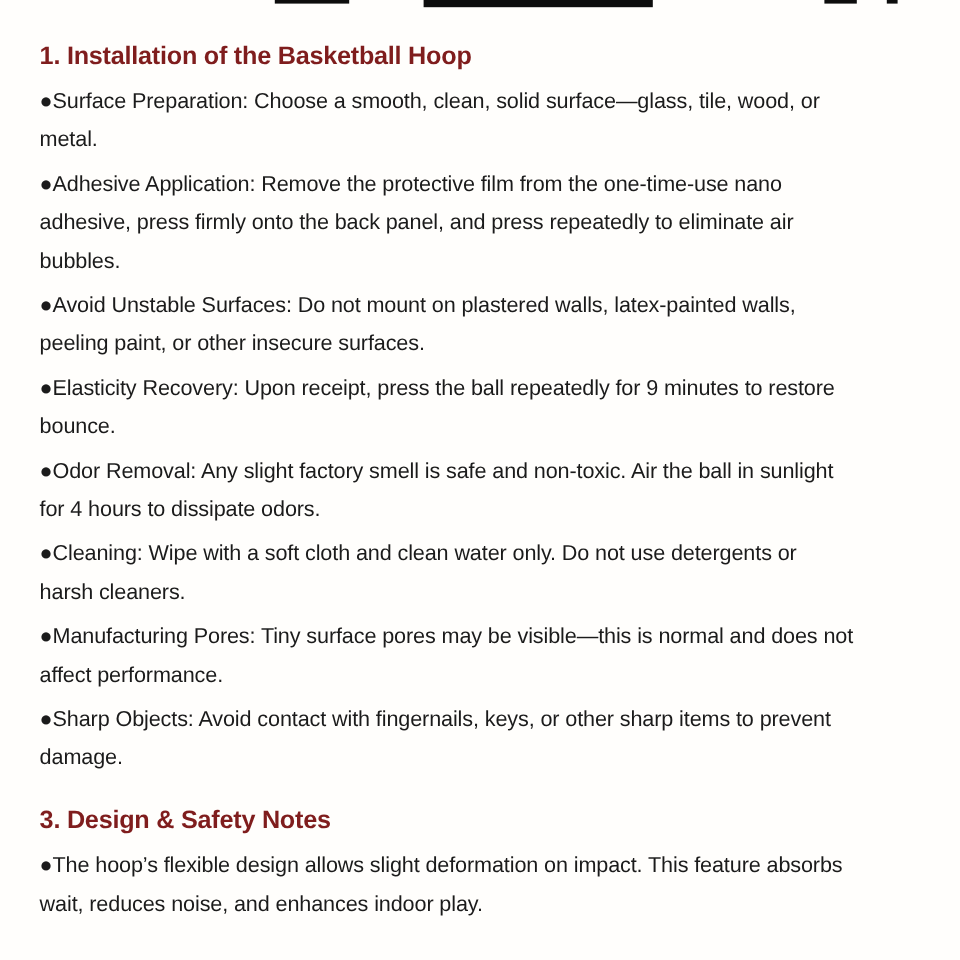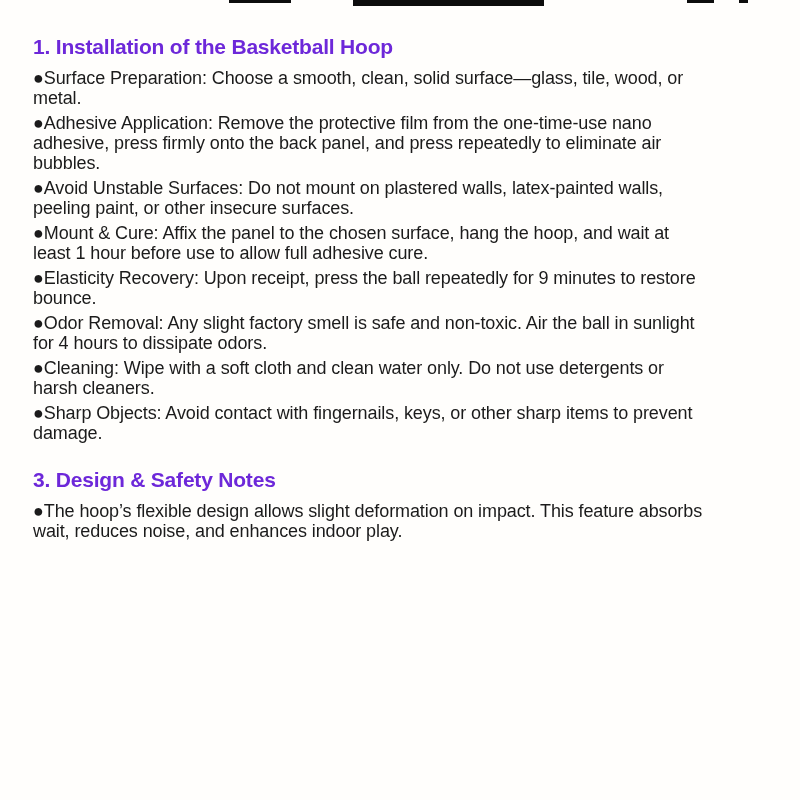--- a/index.html
+++ b/index.html
@@ -16,28 +16,28 @@
     position: absolute;
     top: 0; left: 0;
     width: 800px;
     box-sizing: border-box;
     padding: 32px 10px 0 33px;
   }
   .section-heading {
     font-size: 21px;
     line-height: 30px;
     font-weight: bold;
-    color: #6d28d9;
+    color: #7f1d1d;
     margin: 22px 0 6px 0;
     letter-spacing: -0.2px;
   }
   .section-heading.first { margin-top: 0; }
   .bullet-item {
     font-size: 18px;
-    line-height: 20px;
+    line-height: 32px;
     margin: 0 0 5px 0;
     white-space: pre-line;
     letter-spacing: -0.1px;
   }
   
   .frag { position: absolute; top: 0; background: #0d0d0d; }
   .frag-a { left: 229px; width: 62px;  height: 3px; }
   .frag-b { left: 353px; width: 191px; height: 6px; }
   .frag-c { left: 687px; width: 27px;  height: 3px; }
   .frag-d { left: 739px; width: 9px;   height: 3px; }
@@ -55,29 +55,29 @@
   <div class="content">
 
     <div class="section-heading first">1. Installation of the Basketball Hoop</div>
     <p class="bullet-item">●Surface Preparation: Choose a smooth, clean, solid surface—glass, tile, wood, or
 metal.</p>
     <p class="bullet-item">●Adhesive Application: Remove the protective film from the one-time-use nano
 adhesive, press firmly onto the back panel, and press repeatedly to eliminate air
 bubbles.</p>
     <p class="bullet-item">●Avoid Unstable Surfaces: Do not mount on plastered walls, latex-painted walls,
 peeling paint, or other insecure surfaces.</p>
-    <p class="bullet-item">●Mount &amp; Cure: Affix the panel to the chosen surface, hang the hoop, and wait at
-least 1 hour before use to allow full adhesive cure.</p>
 
     <p class="bullet-item">●Elasticity Recovery: Upon receipt, press the ball repeatedly for 9 minutes to restore
 bounce.</p>
     <p class="bullet-item">●Odor Removal: Any slight factory smell is safe and non-toxic. Air the ball in sunlight
 for 4 hours to dissipate odors.</p>
     <p class="bullet-item">●Cleaning: Wipe with a soft cloth and clean water only. Do not use detergents or
 harsh cleaners.</p>
+    <p class="bullet-item">●Manufacturing Pores: Tiny surface pores may be visible—this is normal and does not
+affect performance.</p>
     <p class="bullet-item">●Sharp Objects: Avoid contact with fingernails, keys, or other sharp items to prevent
 damage.</p>
 
     <div class="section-heading">3. Design &amp; Safety Notes</div>
     <p class="bullet-item">●The hoop’s flexible design allows slight deformation on impact. This feature absorbs
 wait, reduces noise, and enhances indoor play.</p>
 
   </div>
 </div>
 

